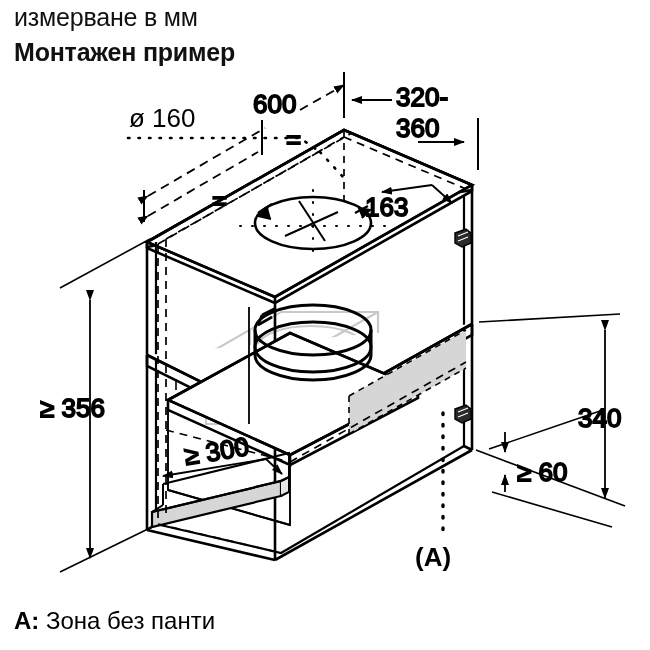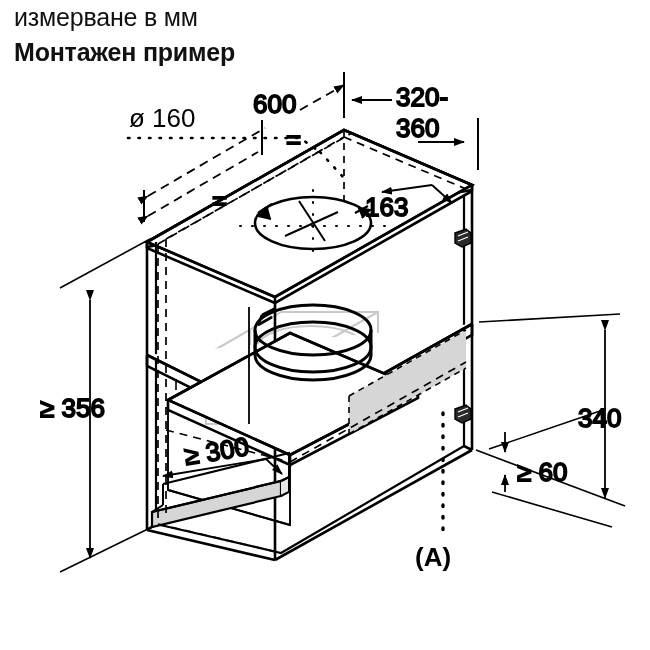--- a/index.html
+++ b/index.html
@@ -269,14 +269,17 @@
       <text class="dimtxt" x="517" y="481">≥ 60</text>
     </g>
 
     <g id="callout-a">
       <path d="M443,413 L443,538" fill="none" stroke="#000" stroke-width="3.4" stroke-dasharray="1.5,10" stroke-linecap="round"></path>
       <text class="dimtxt" x="415" y="566" font-weight="700">(A)</text>
     </g>
 
   </svg>
 
+  <div id="footnote">
+    <span class="fn-key">A:</span><span class="fn-txt"> Зона без панти</span>
+  </div>
 
 </div>
 
 </body></html>

